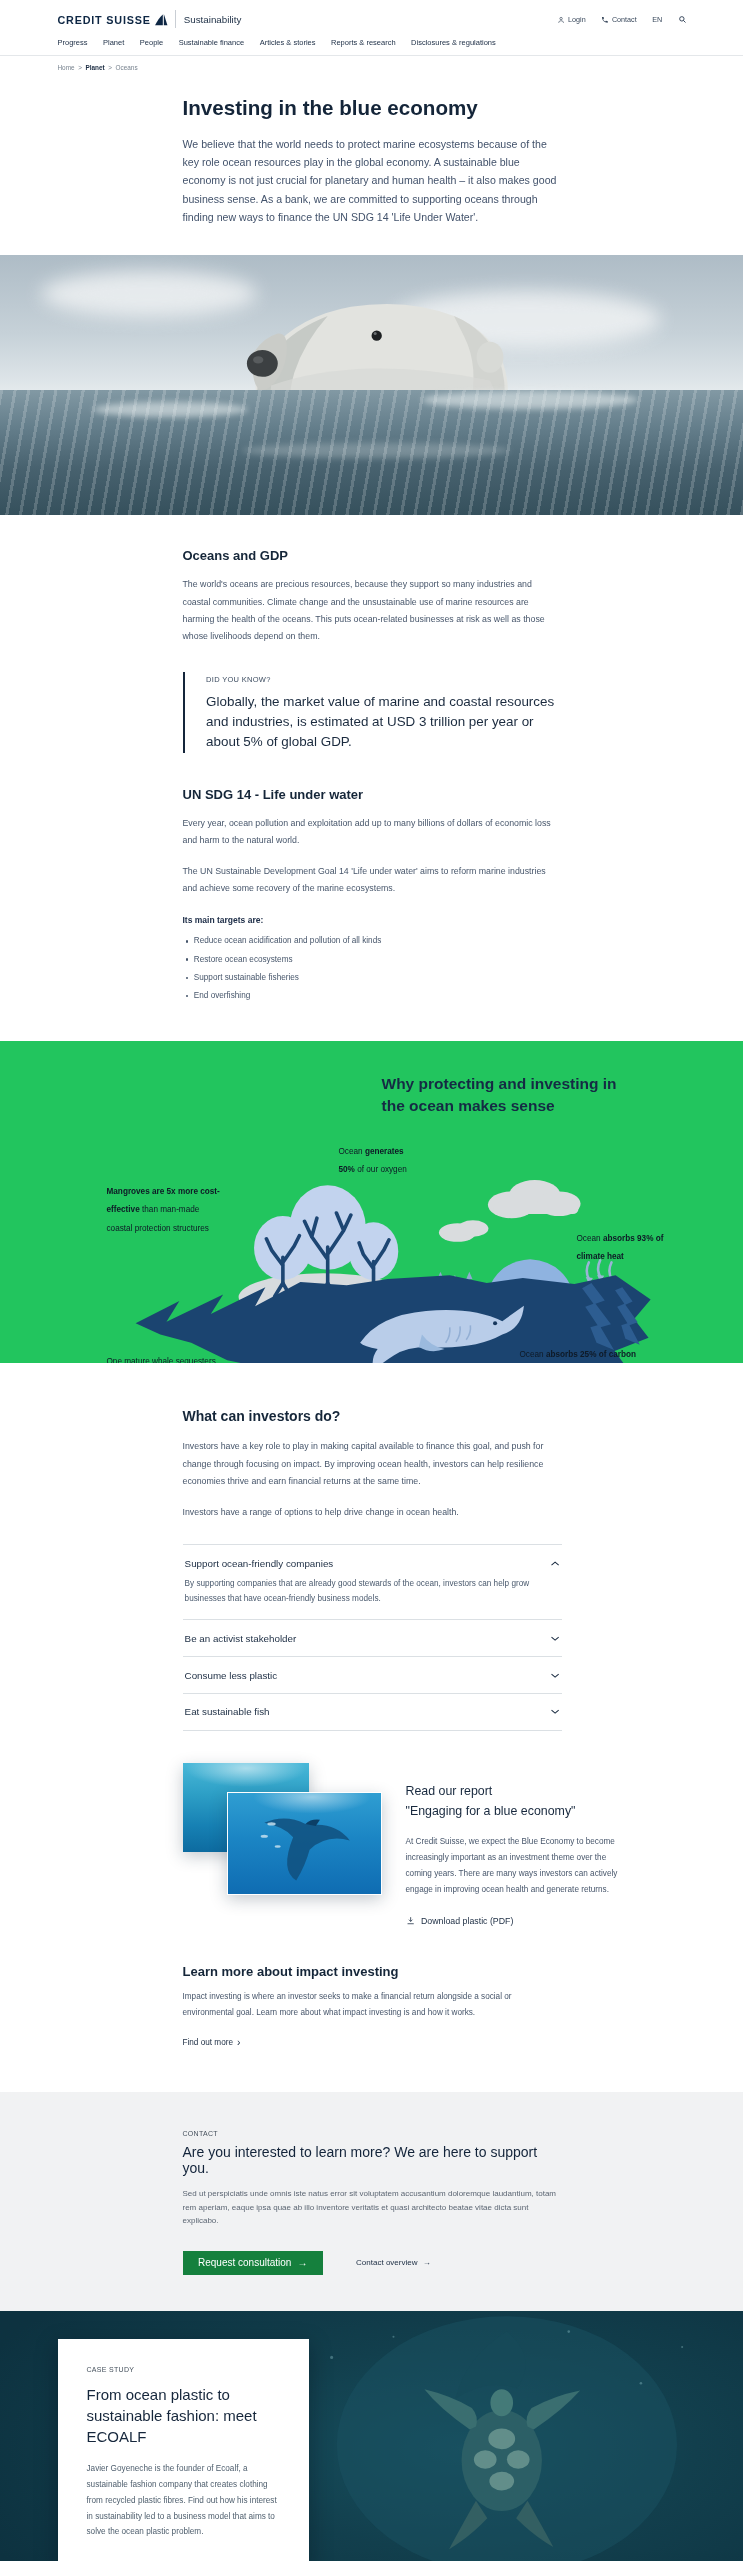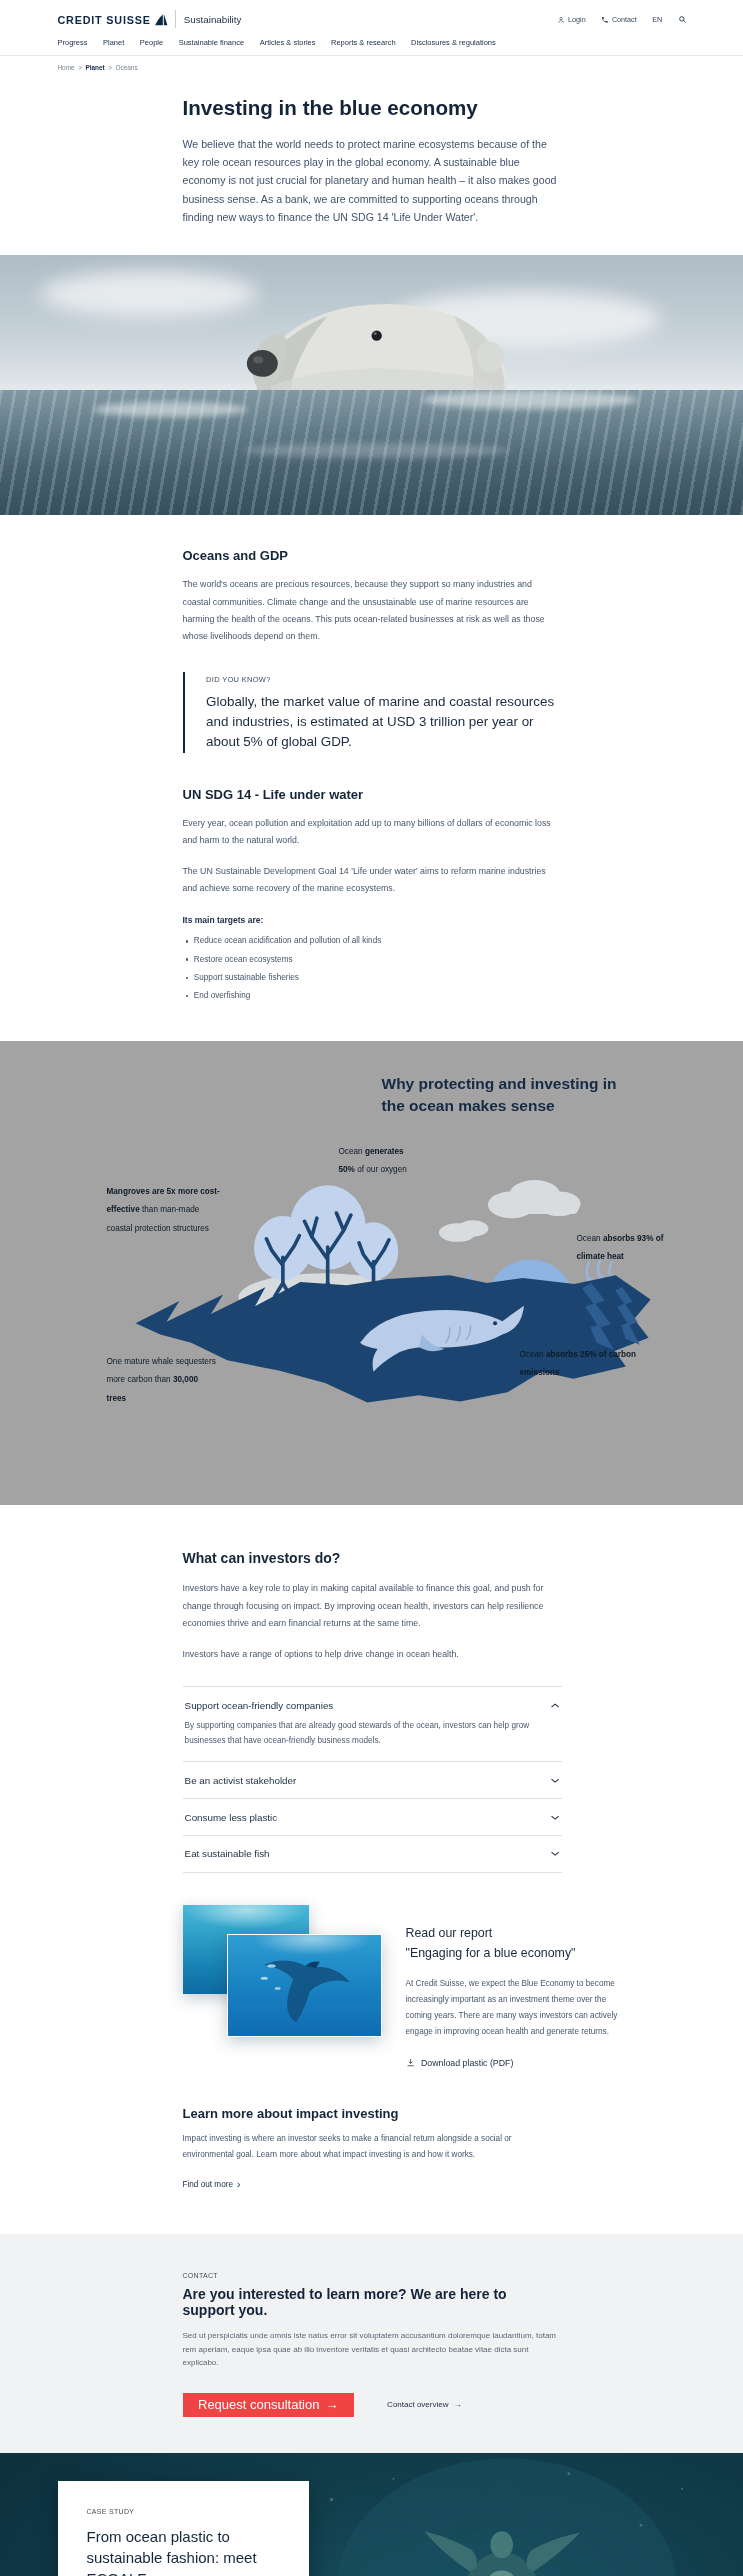--- a/index.html
+++ b/index.html
@@ -39,21 +39,21 @@
   .callout{border-left:2.6px solid #14253a;padding-left:21.6px;margin:27px 0 4.1px}
   .callout-eyebrow{font-size:7.5px;letter-spacing:0.3px;color:#3c4c60;padding-top:3.1px}
   .callout-big{font-size:13.4px;line-height:1.5;color:#1b2b3f;margin-top:8.2px}
   .sdg{padding-top:30px;padding-bottom:36px}
   .sdg .body-p{margin-top:13.4px}
   .targets-label{font-size:8.5px;font-weight:bold;color:#20304a;margin-top:17.5px}
   ul.targets{list-style:none;margin-top:7.2px}
   ul.targets li{font-size:8.2px;color:#47566b;line-height:1.6;padding:2.6px 0 2.6px 11.3px;position:relative}
   ul.targets li:before{content:"";position:absolute;left:3.1px;top:8.2px;width:2.6px;height:2.6px;border-radius:50%;background:#44546a}
   
-  .infographic{background:#a3a3a3;height:464px;overflow:hidden}
+  .infographic{background:#22c55e;height:322px;overflow:hidden}
   .info-title{position:absolute;left:324px;top:32px;width:247px;font-size:15.5px;line-height:1.45;font-weight:bold;color:#152a44}
   .info-label{position:absolute;font-size:8.2px;line-height:2.25;color:#0e1926}
   .info-label b{font-weight:bold}
   
   .investors{padding-top:45px}
   .investors .body-p{margin-top:14.4px}
   .acc{margin-top:23px;border-top:0.5px solid #dbe0e4}
   .acc-row{border-bottom:0.5px solid #dbe0e4;padding:12.4px 2.1px}
   .acc-head{display:flex;align-items:center;justify-content:space-between;cursor:pointer}
   .acc-label{font-size:9.8px;color:#1b2c42}
@@ -72,24 +72,24 @@
   .report-h{font-size:12.4px;line-height:1.55;color:#18293e}
   .report .body-p{margin-top:13.4px;font-size:8.2px;width:222px}
   .dl{display:flex;align-items:center;gap:6.2px;font-size:8.8px;color:#1b2c42;margin-top:17.5px;cursor:pointer}
   
   .impact{padding:33px 0 44px}
   .impact .body-p{margin-top:10.3px;font-size:8.2px}
   .more-link{display:inline-flex;align-items:center;gap:4.1px;font-size:8.2px;color:#1b2c42;margin-top:15.5px;cursor:pointer}
   
   .contact{background:#f1f2f3;padding:38px 0 36px}
   .eyebrow{font-size:7px;letter-spacing:0.3px;color:#45505c}
-  .contact-h{font-size:14px;font-weight:bold;color:#13243a;margin-top:7.2px}
+  .contact-h{font-size:14px;font-weight:normal;color:#13243a;margin-top:7.2px}
   .contact .body-p{margin-top:11.3px;font-size:8px;color:#5c6673;line-height:1.7}
   .contact-actions{display:flex;align-items:center;gap:33px;margin-top:23px}
-  .btn-dark{background:#ef4444;color:#fff;border:none;font-size:13px;padding:0 15.5px;height:24px;display:inline-flex;align-items:center;gap:6.2px;cursor:pointer}
+  .btn-dark{background:#15803d;color:#fff;border:none;font-size:10px;padding:0 15.5px;height:24px;display:inline-flex;align-items:center;gap:6.2px;cursor:pointer}
   .link-plain{font-size:8px;color:#1b2c42;display:inline-flex;gap:5.2px;align-items:center;cursor:pointer}
   
   .case{height:250px;position:relative;overflow:hidden;background:
     radial-gradient(ellipse 70% 90% at 62% 55%,#17505f 0%,#123f4d 45%,#0d3240 100%)}
   .case-card{position:absolute;left:0;top:28px;width:251px;min-height:206px;background:#fff;padding:27px 29px 25px;box-shadow:0 7.2px 20.6px rgba(0,10,20,.35)}
   .case-title{font-size:15px;line-height:1.4;color:#16273c;margin-top:11.3px;font-weight:normal}
   .case-card .body-p{margin-top:13.4px;font-size:8.2px;line-height:1.95;color:#50606f}
   svg{display:block}
 </style>
 </head>

